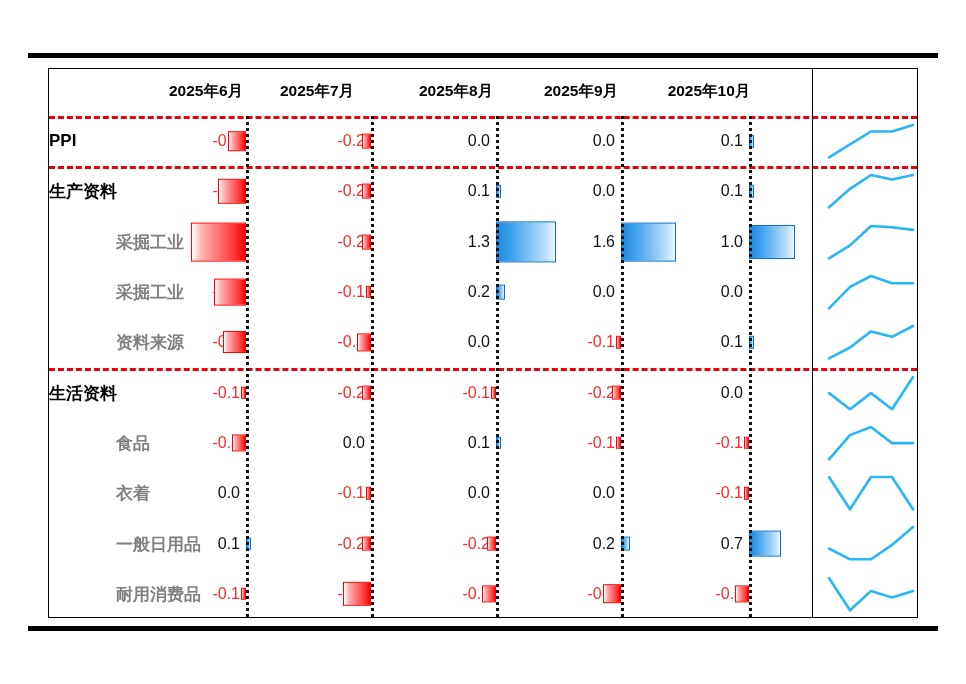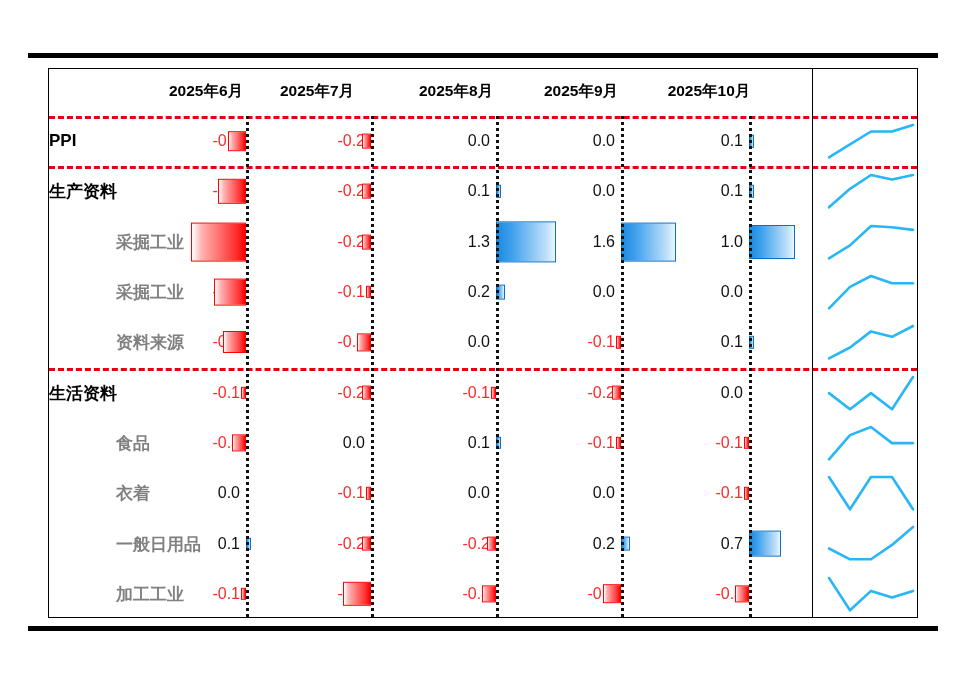--- a/index.html
+++ b/index.html
@@ -247,21 +247,21 @@
           <div class="bar pos" style="width: 9.2px; height: 14.8px; left: 572px;"></div>
           <div class="val pos" style="left: 620px; width: 74px;">0.7</div>
           <div class="bar pos" style="width: 32.2px; height: 26.8px; left: 700px;"></div>
           <div class="spark" style="left: 775px; top: 0px;">
             <svg width="94" height="50.3">
               <polyline points="5.0,30.5 26.0,41.3 47.0,41.3 68.0,26.9 89.0,9.0" fill="none" stroke="#29b6f6" stroke-width="2.6" stroke-linejoin="round" stroke-linecap="round"></polyline>
             </svg>
           </div>
         </div>
         <div class="row" style="top: 499.7px; height: 50.3px;">
-          <div class="rlabel lvl1">加工工业</div>
+          <div class="rlabel lvl1">耐用消费品</div>
           <div class="val neg" style="left: 117px; width: 74px;">-0.1</div>
           <div class="bar neg" style="width: 4.6px; height: 12.4px; left: 192.4px;"></div>
           <div class="val neg" style="left: 242px; width: 74px;">-0.6</div>
           <div class="bar neg" style="width: 27.6px; height: 24.4px; left: 294.4px;"></div>
           <div class="val neg" style="left: 367px; width: 74px;">-0.3</div>
           <div class="bar neg" style="width: 13.8px; height: 17.2px; left: 433.2px;"></div>
           <div class="val neg" style="left: 492px; width: 74px;">-0.4</div>
           <div class="bar neg" style="width: 18.4px; height: 19.6px; left: 553.6px;"></div>
           <div class="val neg" style="left: 620px; width: 74px;">-0.3</div>
           <div class="bar neg" style="width: 13.8px; height: 17.2px; left: 686.2px;"></div>

